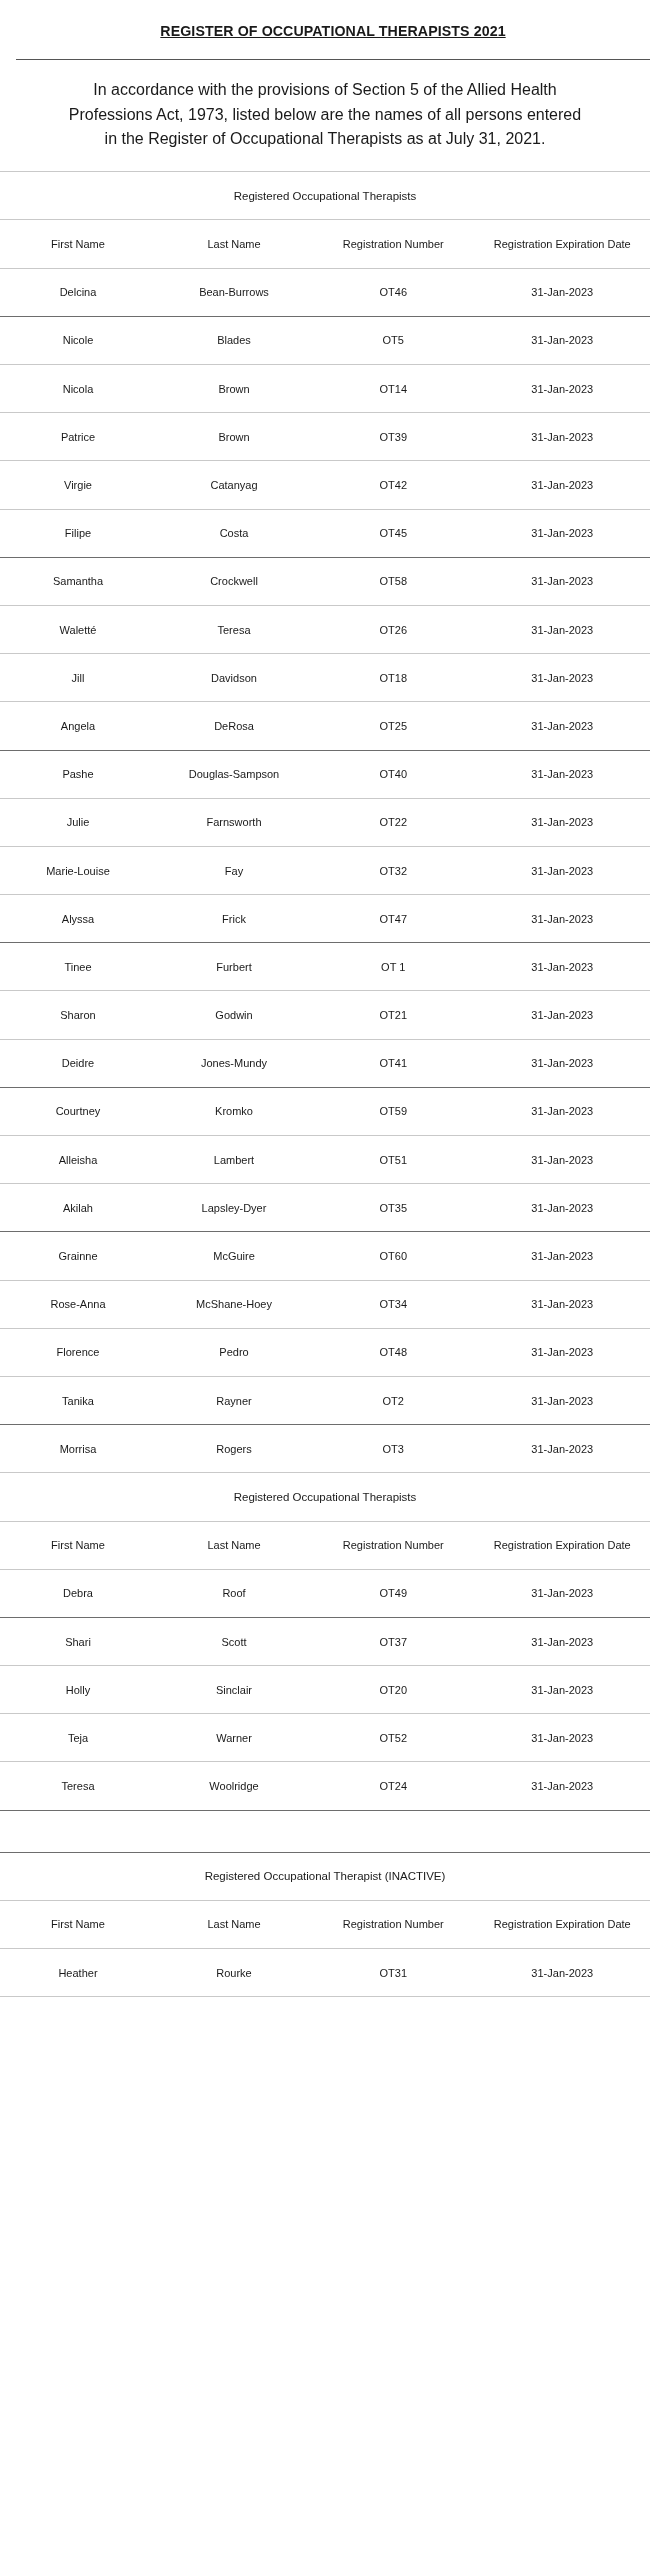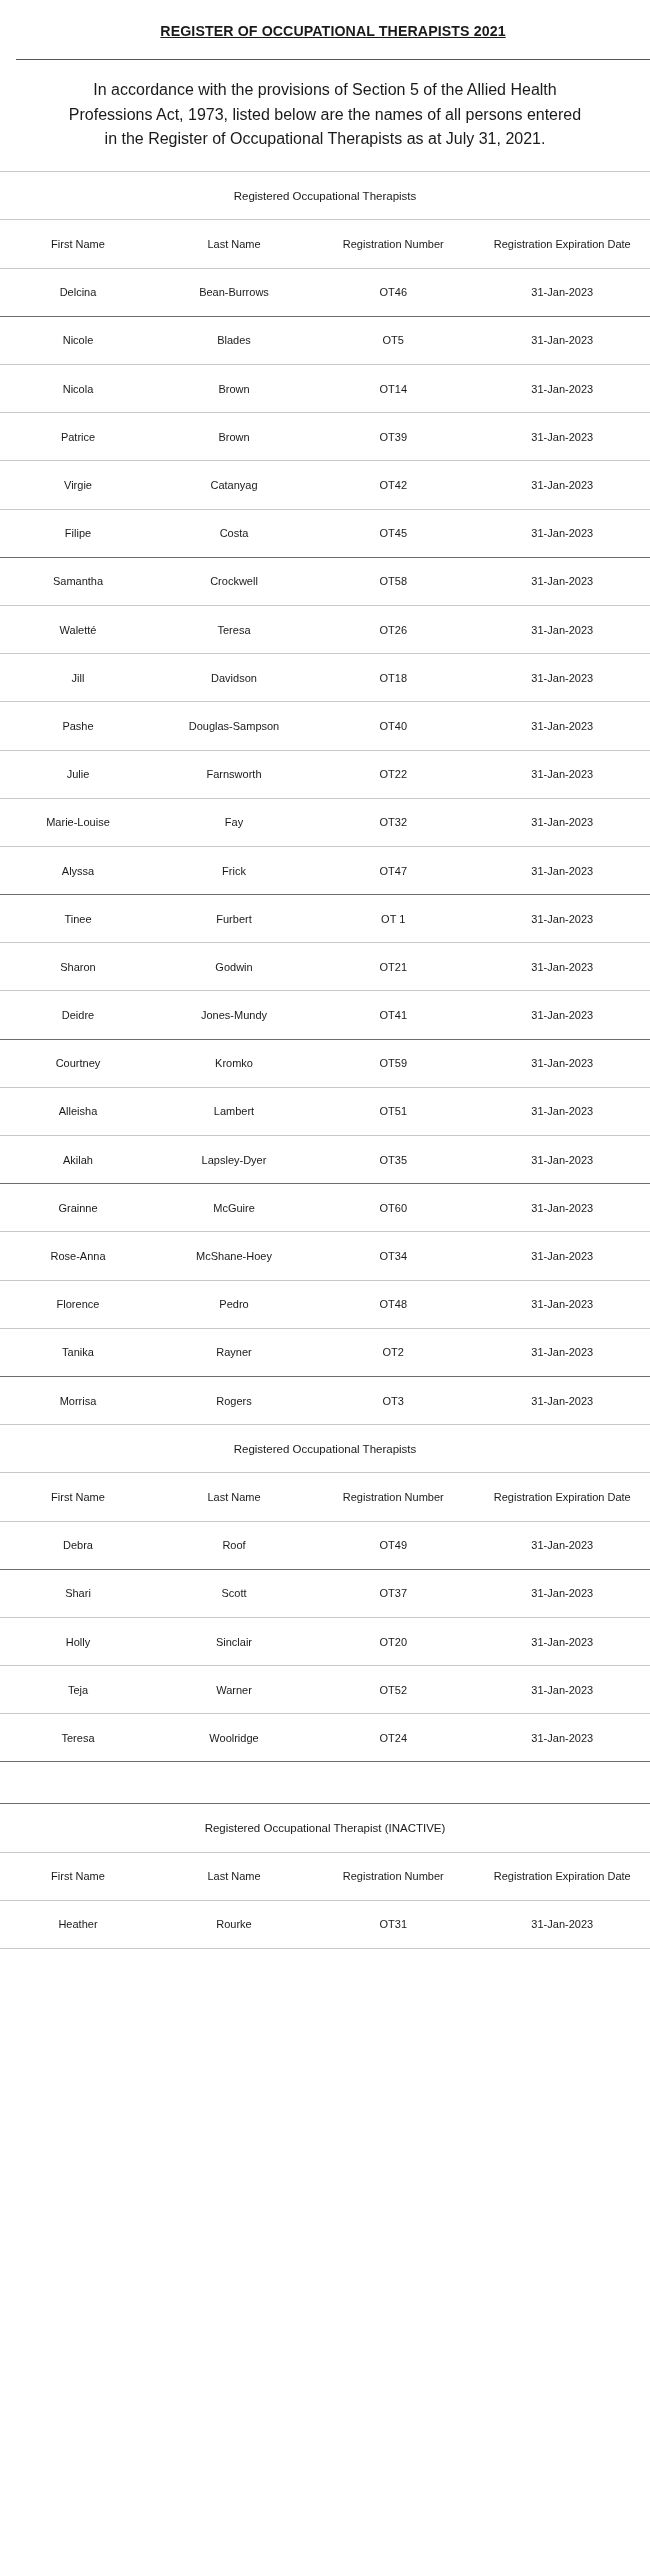--- a/index.html
+++ b/index.html
@@ -157,20 +157,26 @@
         <td>Teresa</td>
         <td>OT26</td>
         <td>31-Jan-2023</td>
       </tr>
       <tr>
         <td>Jill</td>
         <td>Davidson</td>
         <td>OT18</td>
         <td>31-Jan-2023</td>
       </tr>
+      <tr class="thick">
+        <td>Angela</td>
+        <td>DeRosa</td>
+        <td>OT25</td>
+        <td>31-Jan-2023</td>
+      </tr>
       <tr>
         <td>Pashe</td>
         <td>Douglas-Sampson</td>
         <td>OT40</td>
         <td>31-Jan-2023</td>
       </tr>
       <tr>
         <td>Julie</td>
         <td>Farnsworth</td>
         <td>OT22</td>

